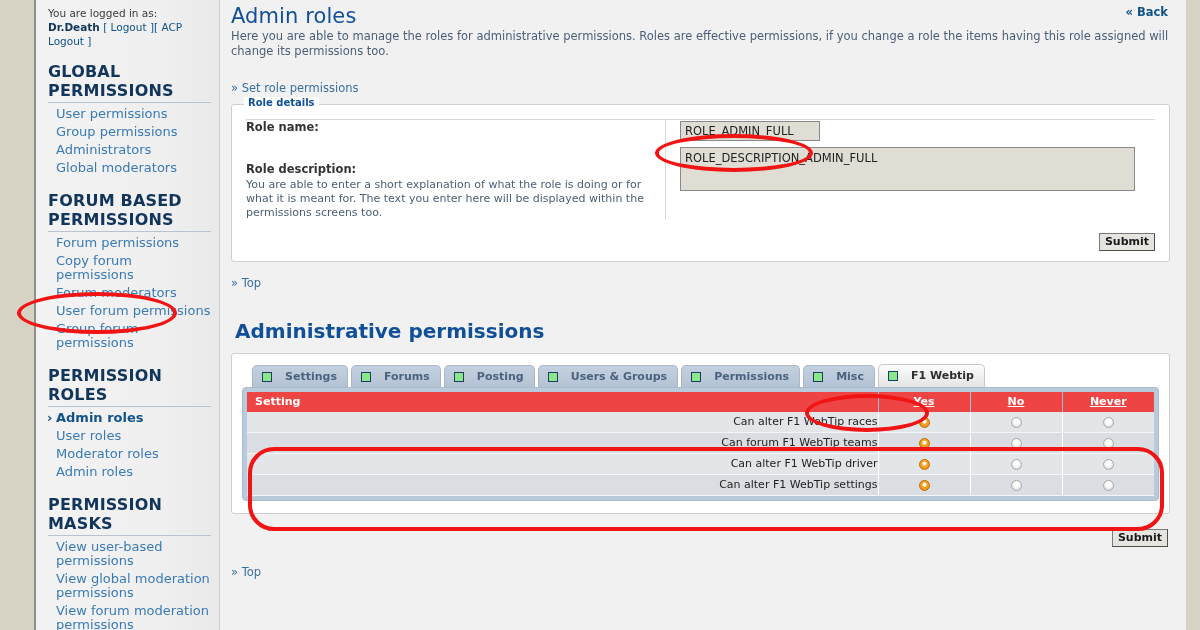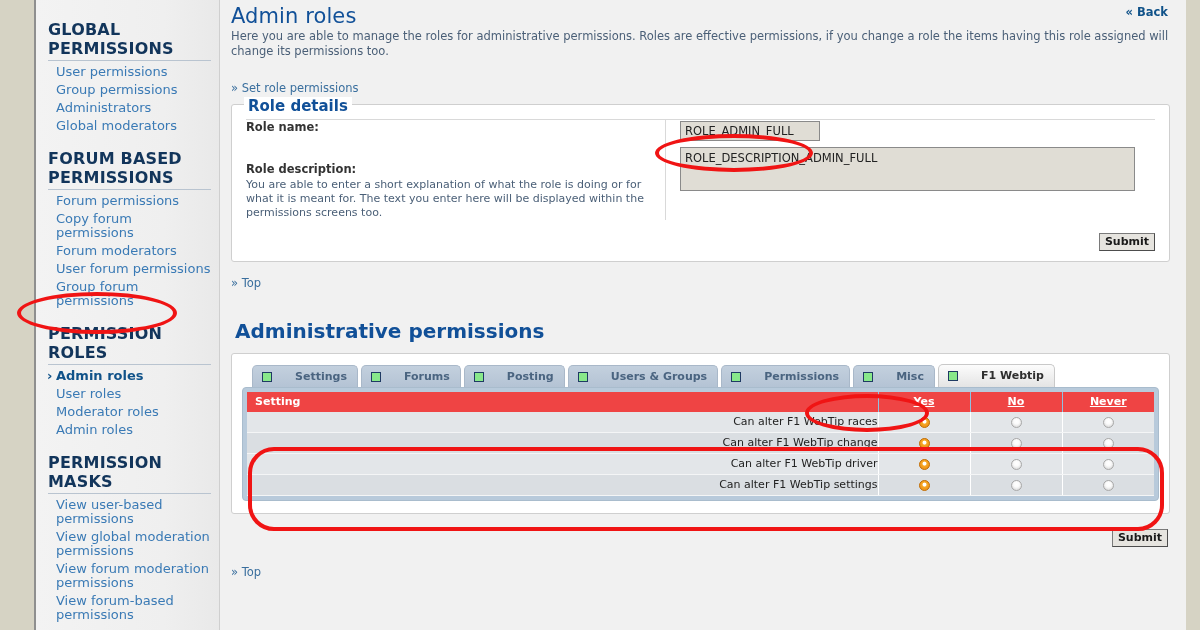--- a/index.html
+++ b/index.html
@@ -126,21 +126,21 @@
     border: 1px solid #cfcfcf;
     border-radius: 3px;
     margin-top: 8px;
     padding: 12px 14px 10px 14px;
   }
   .panel-legend {
     position: absolute;
     top: -8px; left: 12px;
     background: #ffffff;
     padding: 0 4px;
-    font-size: 15px;
+    font-size: 10px;
     font-weight: bold;
     color: #115098;
   }
   .panel-inner {
     border-top: 1px solid #d9d9d9;
     margin-top: 2px;
     display: flex;
   }
   .field-col-left {
     width: 420px;
@@ -221,21 +221,21 @@
   .tabs {
     display: flex;
     align-items: flex-end;
     padding-left: 10px;
     position: relative;
     z-index: 3;
   }
   .tab {
     display: flex;
     align-items: center;
-    gap: 23px;
+    gap: 13px;
     font-size: 11px;
     font-weight: bold;
     color: #4a6480;
     background: linear-gradient(to bottom,#c3d0de 0%,#b4c3d4 100%);
     border: 1px solid #a9b8c9;
     border-bottom: none;
     border-radius: 5px 5px 0 0;
     padding: 4px 10px 4px 9px;
     margin-right: 3px;
     cursor: pointer;
@@ -346,20 +346,27 @@
     z-index: 50;
   }
 </style>
 </head>
 <body>
 
 <div class="page">
   <div class="body-wrap"></div>
 
   <div class="sidebar">
+    <div class="login-info">
+      <div>You are logged in as:</div>
+      <div>
+        <span class="uname">Dr.Death</span>
+        <span class="lnk">[ Logout ]</span><span class="lnk">[ ACP Logout ]</span>
+      </div>
+    </div>
 
     <div>
       <div class="nav-head">GLOBAL PERMISSIONS</div>
       <ul class="nav-list">
         <li>
             <a href="#">User permissions</a>
           </li>
         <li>
             <a href="#">Group permissions</a>
           </li>
@@ -507,21 +514,21 @@
             </tr>
           </thead>
           <tbody>
             <tr>
               <td class="setting-cell">Can alter F1 WebTip races</td>
               <td><span class="radio checked"></span></td>
               <td><span class="radio"></span></td>
               <td><span class="radio"></span></td>
             </tr>
             <tr>
-              <td class="setting-cell">Can alter F1 WebTip change</td>
+              <td class="setting-cell">Can forum F1 WebTip teams</td>
               <td><span class="radio checked"></span></td>
               <td><span class="radio"></span></td>
               <td><span class="radio"></span></td>
             </tr>
             <tr>
               <td class="setting-cell">Can alter F1 WebTip driver</td>
               <td><span class="radio checked"></span></td>
               <td><span class="radio"></span></td>
               <td><span class="radio"></span></td>
             </tr>

